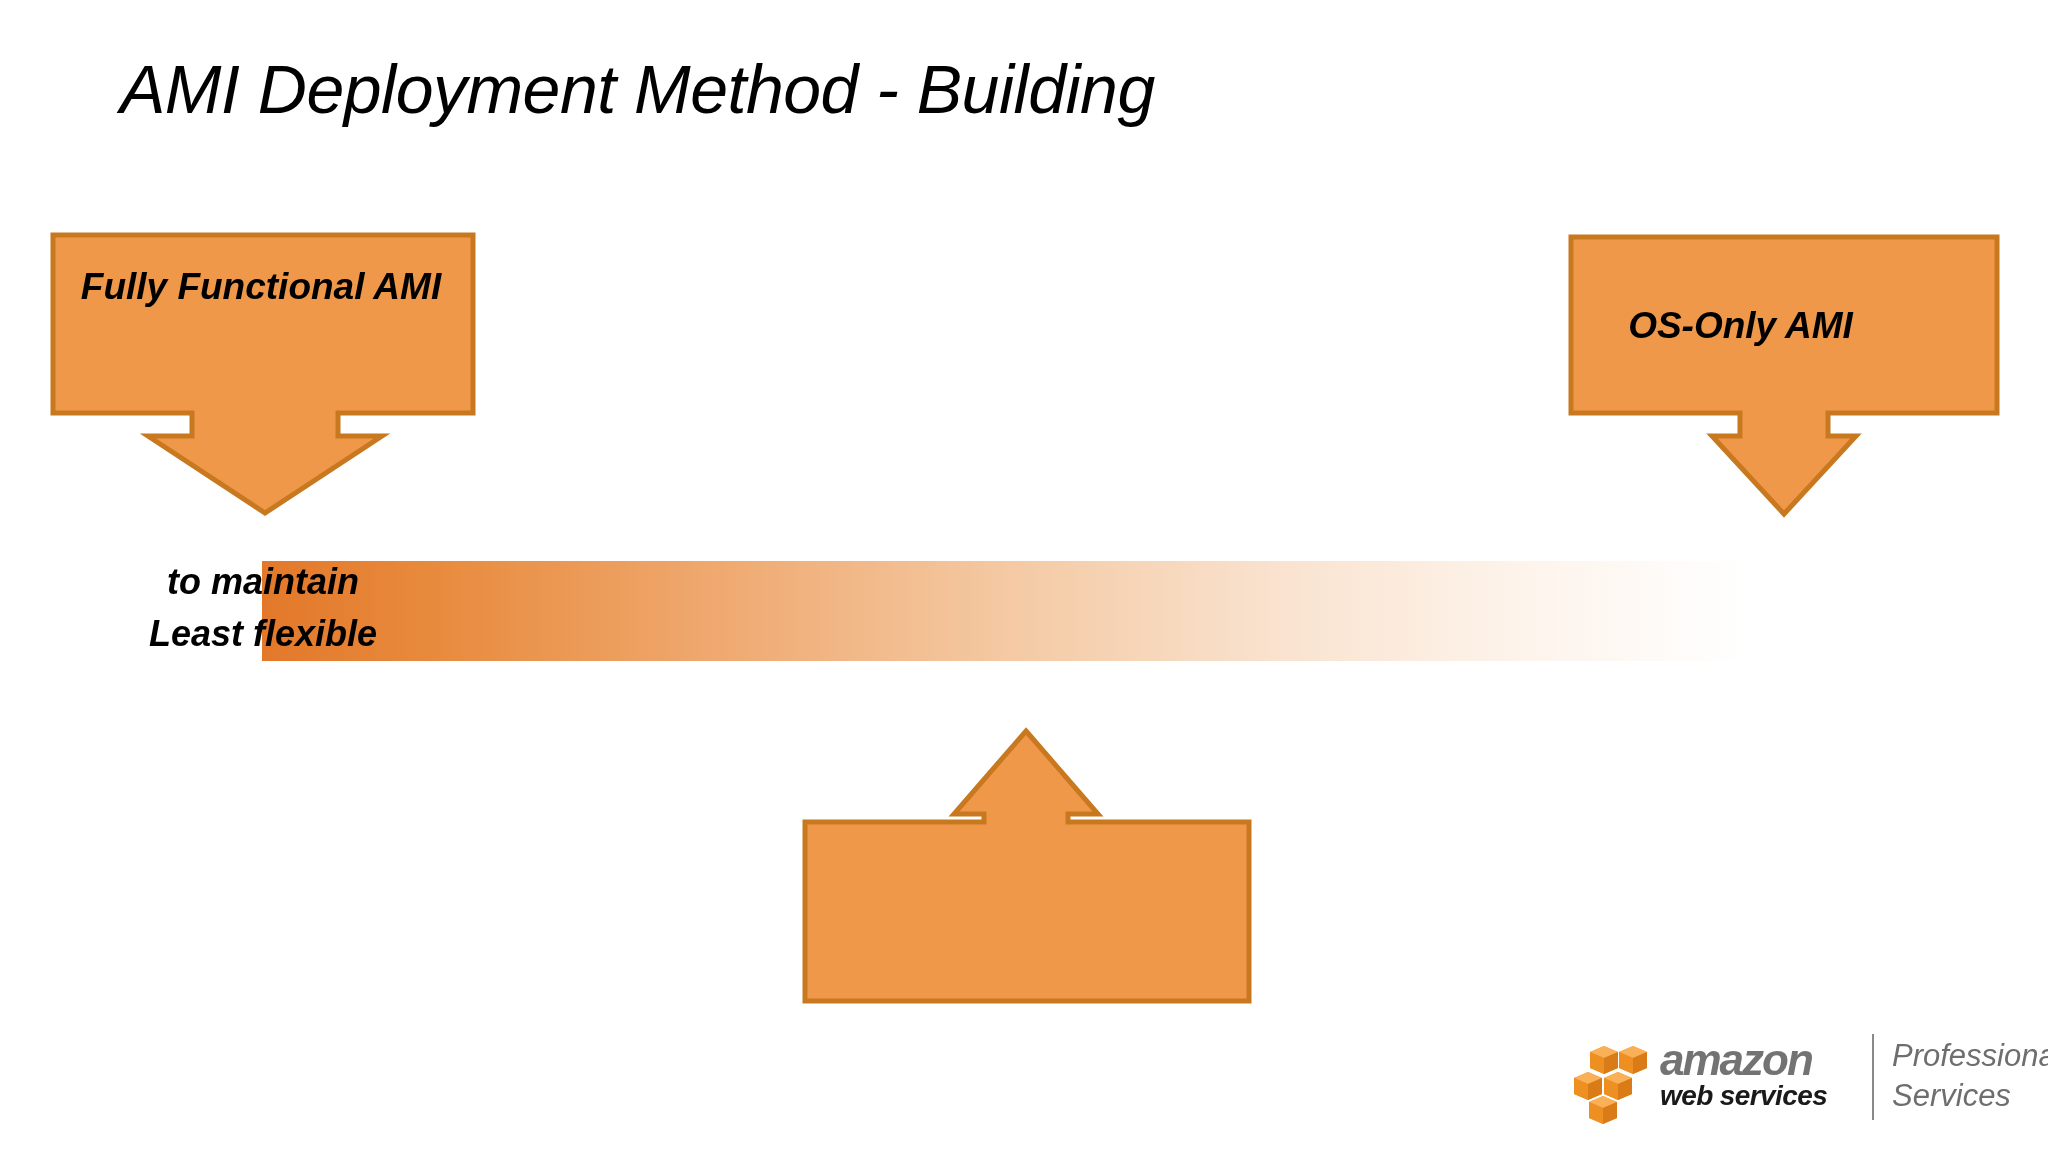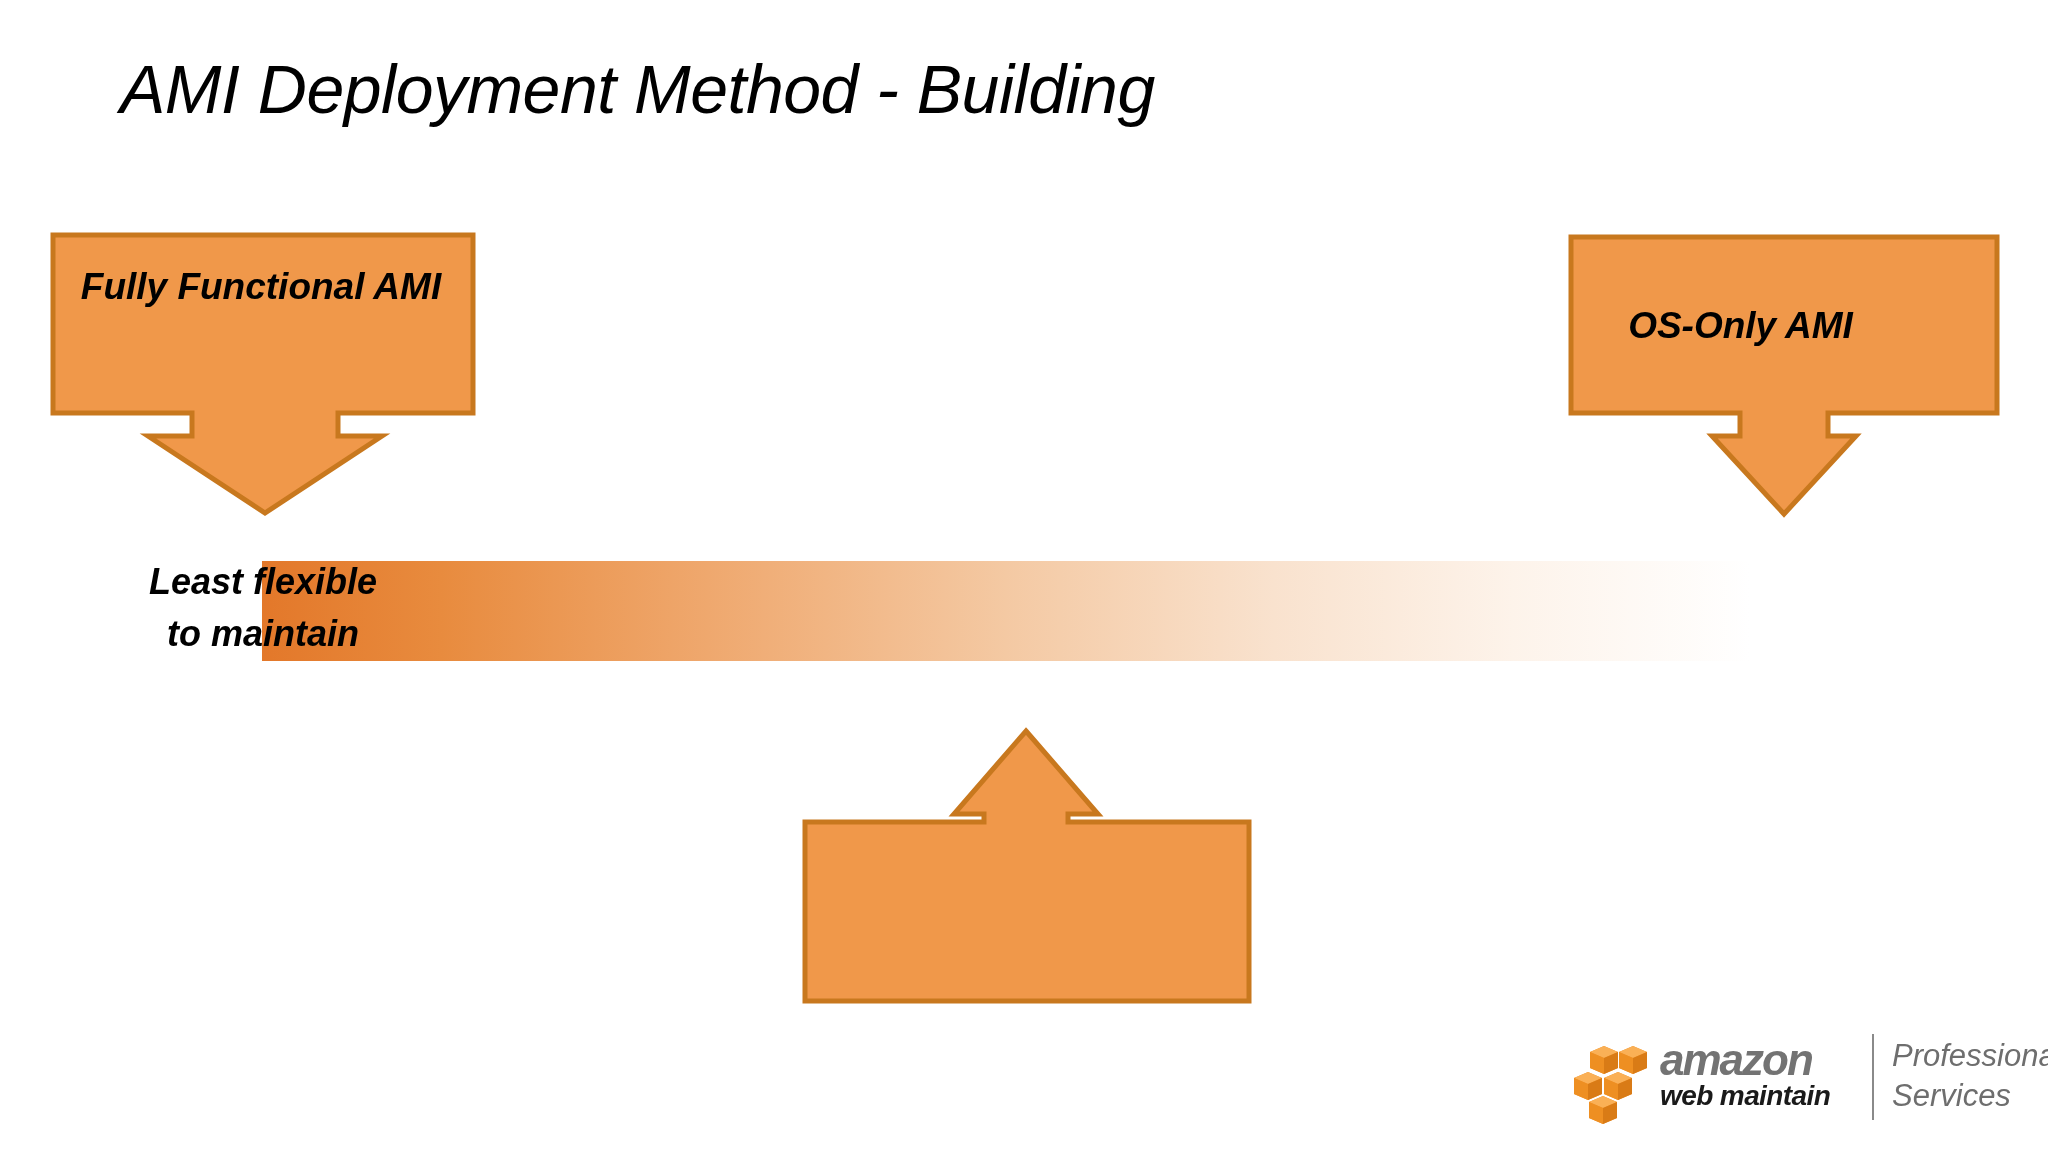--- a/index.html
+++ b/index.html
@@ -173,22 +173,22 @@
   </svg>
   <div class="box-label" id="label-os-only">OS-Only AMI</div>
 
   <svg class="shape-svg" style="left:800px; top:726px;" width="452" height="278" viewBox="0 0 452 278">
     <path class="shape-path" d="M 226 5 L 298 88 L 268 88 L 268 96 L 449 96 L 449 275 L 5 275 L 5 96 L 184 96 L 184 88 L 154 88 Z"></path>
   </svg>
 
   <div id="gradient-bar"></div>
 
   <div id="bar-caption">
+    <div>to maintain</div>
     <div>Least flexible</div>
-    <div>to maintain</div>
   </div>
 
   <div id="aws-logo">
 
     <svg id="aws-cubes" viewBox="0 0 92 92">
 
       <g>
         <polygon points="32,14 46,20 46,36 32,42 18,36 18,20" fill="#F0922B"></polygon>
         <polygon points="32,14 46,20 32,26 18,20" fill="#FAB056"></polygon>
         <polygon points="32,26 46,20 46,36 32,42" fill="#D97B16"></polygon>
@@ -219,21 +219,21 @@
       <g>
         <polygon points="31,64 45,70 45,86 31,92 17,86 17,70" fill="#F0922B"></polygon>
         <polygon points="31,64 45,70 31,76 17,70" fill="#FAB056"></polygon>
         <polygon points="31,76 45,70 45,86 31,92" fill="#D97B16"></polygon>
         <polygon points="17,70 31,76 31,92 17,86" fill="#EE8F22"></polygon>
       </g>
     </svg>
 
     <div id="aws-wordmark">
       <div id="aws-amazon">amazon</div>
-      <div id="aws-webservices">web maintain</div>
+      <div id="aws-webservices">web services</div>
     </div>
 
     <div id="aws-divider"></div>
 
     <div id="aws-proserv">
       <div>Professional</div>
       <div>Services</div>
     </div>
   </div>
 

